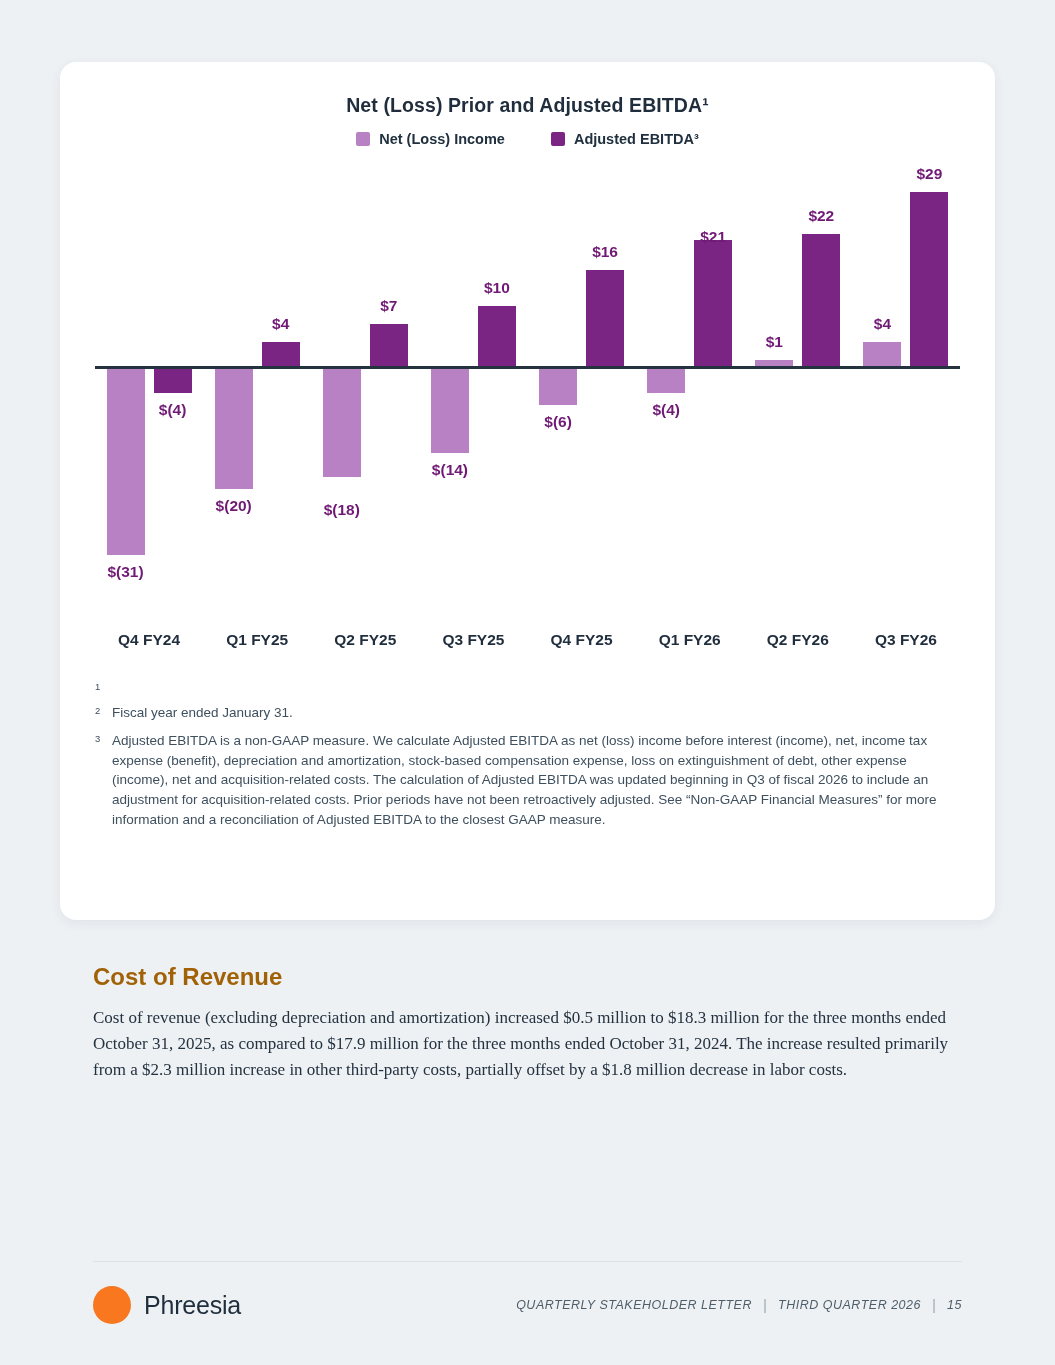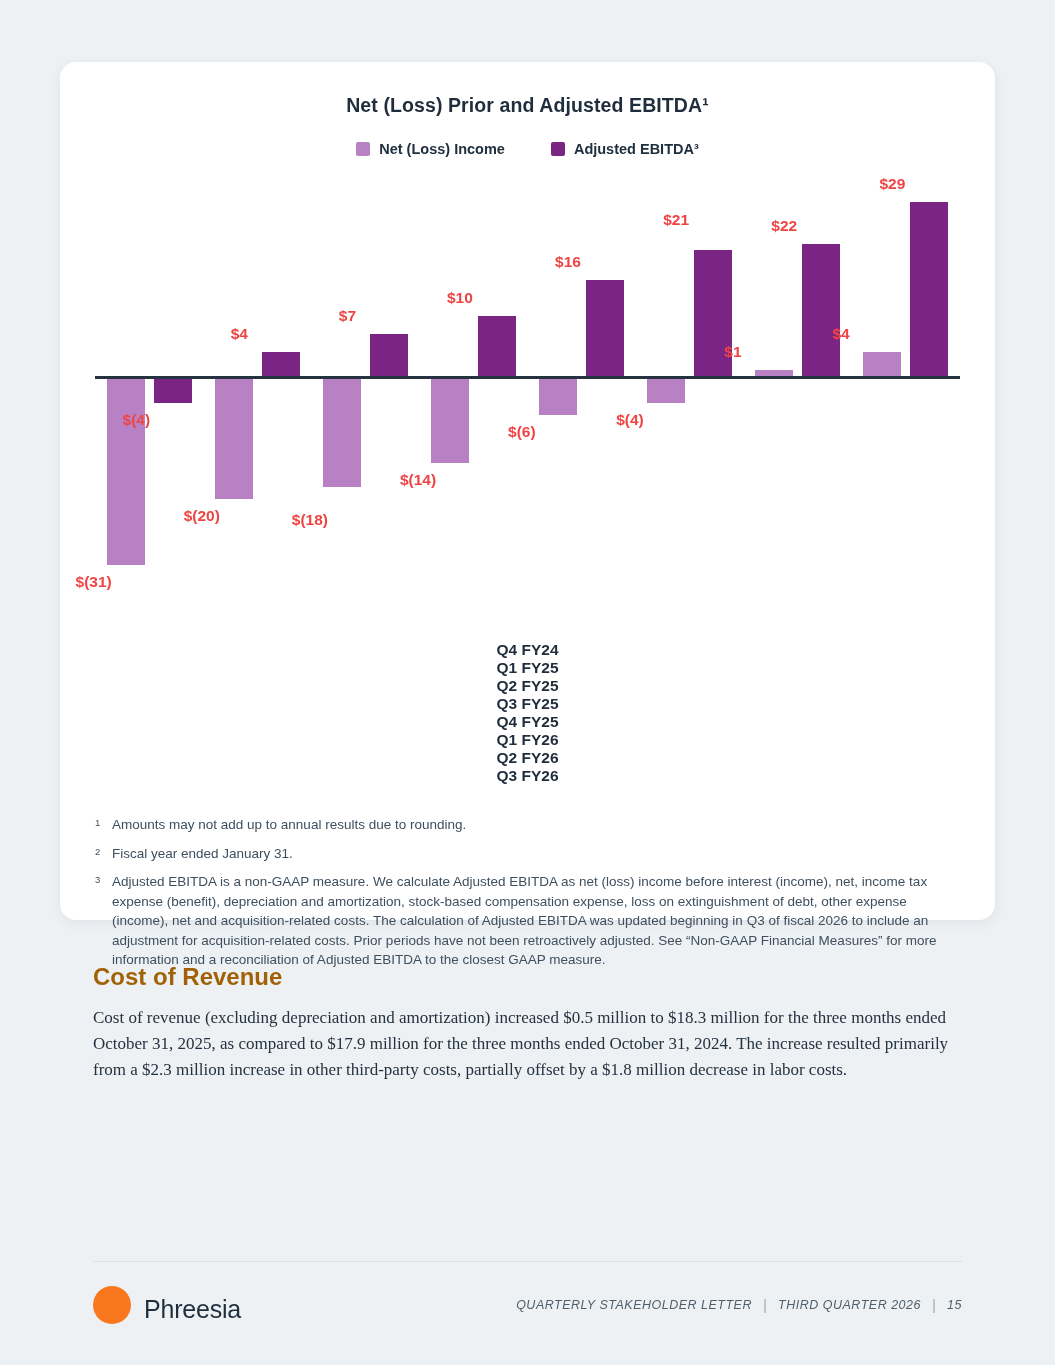--- a/index.html
+++ b/index.html
@@ -14,47 +14,47 @@
   
   .card {
     position: absolute; left: 60px; top: 62px; width: 935px; height: 858px;
     background: #ffffff; border-radius: 16px;
     box-shadow: 0 3px 12px rgba(25,40,60,0.07);
     padding: 32px 35px 36px 35px;
   }
   .chart-title { font-size: 19.5px; font-weight: 700; text-align: center; color: #1f2d3c; letter-spacing: 0.1px; }
   .chart-subtitle { font-size: 14.5px; font-weight: 600; text-align: center; color: #24323f; margin-top: 7px; }
 
-  .legend { display: flex; justify-content: center; gap: 46px; margin-top: 24px; }
+  .legend { display: flex; justify-content: center; gap: 46px; margin-top: 14px; }
   .legend-item { display: flex; align-items: center; gap: 9px; font-size: 14.5px; font-weight: 700; color: #20303e; }
   .swatch { width: 14px; height: 14px; border-radius: 2px; display: inline-block; }
 
   .plot { position: relative; height: 448px; margin-top: 14px; display: flex; }
   .zero-line { position: absolute; left: 0; right: 0; height: 3px; background: #24333f; z-index: 3; }
   .bar-group { position: relative; flex: 1; height: 100%; }
   .bar { position: absolute; z-index: 1; }
-  .bar-label { position: absolute; text-align: left; font-size: 15.5px; font-weight: 600; color: #ef4444; z-index: 2; }
+  .bar-label { position: absolute; text-align: center; font-size: 15.5px; font-weight: 600; color: #701a75; z-index: 2; }
 
-  .cats { display: flex; margin-top: 22px; flex-direction: column; }
+  .cats { display: flex; margin-top: 22px; }
   .cat-label { flex: 1; text-align: center; font-size: 15.5px; font-weight: 700; color: #1f2d3c; }
 
   .footnotes { margin-top: 30px; }
   .footnote { display: flex; gap: 9px; font-size: 13.5px; color: #3e4f5e; line-height: 1.45; margin-top: 9px; }
   .fn-marker { font-size: 9.5px; min-width: 8px; padding-top: 1px; color: #3e4f5e; }
 
   
   .section { position: absolute; left: 93px; top: 963px; width: 870px; }
   .section h2 { font-size: 24px; font-weight: 700; color: #a16207; margin-bottom: 14px; }
   .section p { font-size: 17px; line-height: 1.52; color: #243240; margin-bottom: 15px; font-family: Liberation Serif, serif; }
 
   
   .footer { position: absolute; left: 93px; right: 93px; top: 1261px; }
   .divider { height: 1px; background: #dde2e7; }
   .footer-row { display: flex; align-items: center; justify-content: space-between; margin-top: 24px; }
-  .brand { display: flex; align-items: flex-end; gap: 13px; }
+  .brand { display: flex; align-items: center; gap: 13px; }
   .logo-dot { width: 38px; height: 38px; border-radius: 50%; background: #f8771f; display: inline-block; }
   .brand-name { font-size: 25px; font-weight: 500; color: #1f2e3c; letter-spacing: -0.2px; }
   .footer-meta { display: flex; align-items: center; font-size: 12.5px; font-weight: 500; letter-spacing: 0.5px; color: #4e5e6a; font-style: italic; }
   .sep { color: #9aa7b0; font-weight: 300; margin: 0 11px; font-size: 14px; }
 </style>
 </head>
 <body>
 
 <div class="page">
 
@@ -99,21 +99,21 @@
         <div class="bar-group">
           <div class="bar" style="width: 38px; height: 36px; background: rgb(184, 129, 196); left: calc(50% - 42.5px); top: 208px;"></div>
           <div class="bar-label" style="width: 100px; left: calc(50% - 73.5px); top: 252px;">$(6)</div>
           <div class="bar" style="width: 38px; height: 96px; background: rgb(122, 36, 131); left: calc(50% + 4.5px); top: 109px;"></div>
           <div class="bar-label" style="width: 100px; left: calc(50% - 26.5px); top: 82px;">$16</div>
         </div>
         <div class="bar-group">
           <div class="bar" style="width: 38px; height: 24px; background: rgb(184, 129, 196); left: calc(50% - 42.5px); top: 208px;"></div>
           <div class="bar-label" style="width: 100px; left: calc(50% - 73.5px); top: 240px;">$(4)</div>
           <div class="bar" style="width: 38px; height: 126px; background: rgb(122, 36, 131); left: calc(50% + 4.5px); top: 79px;"></div>
-          <div class="bar-label" style="width: 100px; left: calc(50% - 26.5px); top: 40px;">$21</div>
+          <div class="bar-label" style="width: 100px; left: calc(50% - 26.5px); top: 67px;">$21</div>
         </div>
         <div class="bar-group">
           <div class="bar" style="width: 38px; height: 6px; background: rgb(184, 129, 196); left: calc(50% - 42.5px); top: 199px;"></div>
           <div class="bar-label" style="width: 100px; left: calc(50% - 73.5px); top: 172px;">$1</div>
           <div class="bar" style="width: 38px; height: 132px; background: rgb(122, 36, 131); left: calc(50% + 4.5px); top: 73px;"></div>
           <div class="bar-label" style="width: 100px; left: calc(50% - 26.5px); top: 46px;">$22</div>
         </div>
         <div class="bar-group">
           <div class="bar" style="width: 38px; height: 24px; background: rgb(184, 129, 196); left: calc(50% - 42.5px); top: 181px;"></div>
           <div class="bar-label" style="width: 100px; left: calc(50% - 73.5px); top: 154px;">$4</div>
@@ -127,21 +127,20 @@
         <div class="cat-label">Q2 FY25</div>
         <div class="cat-label">Q3 FY25</div>
         <div class="cat-label">Q4 FY25</div>
         <div class="cat-label">Q1 FY26</div>
         <div class="cat-label">Q2 FY26</div>
         <div class="cat-label">Q3 FY26</div>
       </div>
     <div class="footnotes" id="footnotes">
         <div class="footnote">
           <span class="fn-marker">1</span>
-          <span>Amounts may not add up to annual results due to rounding.</span>
         </div>
         <div class="footnote">
           <span class="fn-marker">2</span>
           <span>Fiscal year ended January 31.</span>
         </div>
         <div class="footnote">
           <span class="fn-marker">3</span>
           <span>Adjusted EBITDA is a non-GAAP measure. We calculate Adjusted EBITDA as net (loss) income before interest (income), net, income tax expense (benefit), depreciation and amortization, stock-based compensation expense, loss on extinguishment of debt, other expense (income), net and acquisition-related costs. The calculation of Adjusted EBITDA was updated beginning in Q3 of fiscal 2026 to include an adjustment for acquisition-related costs. Prior periods have not been retroactively adjusted. See “Non-GAAP Financial Measures” for more information and a reconciliation of Adjusted EBITDA to the closest GAAP measure.</span>
         </div>
       </div>

